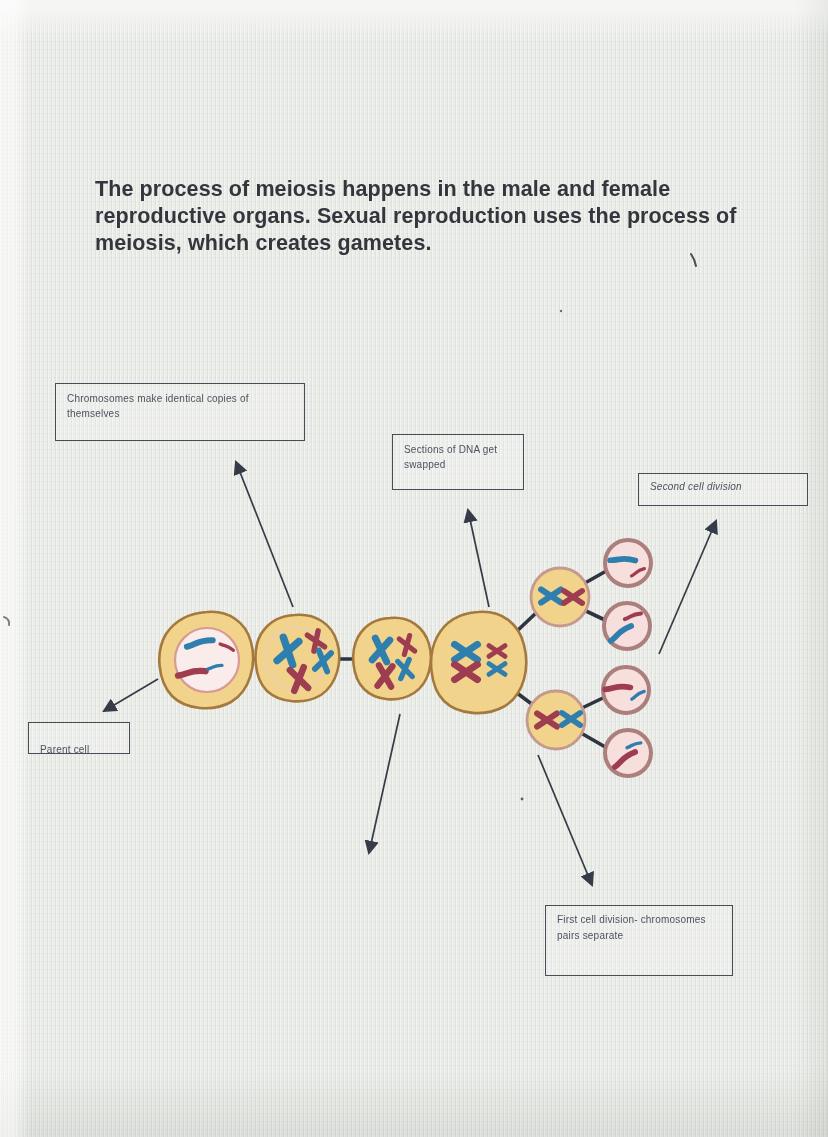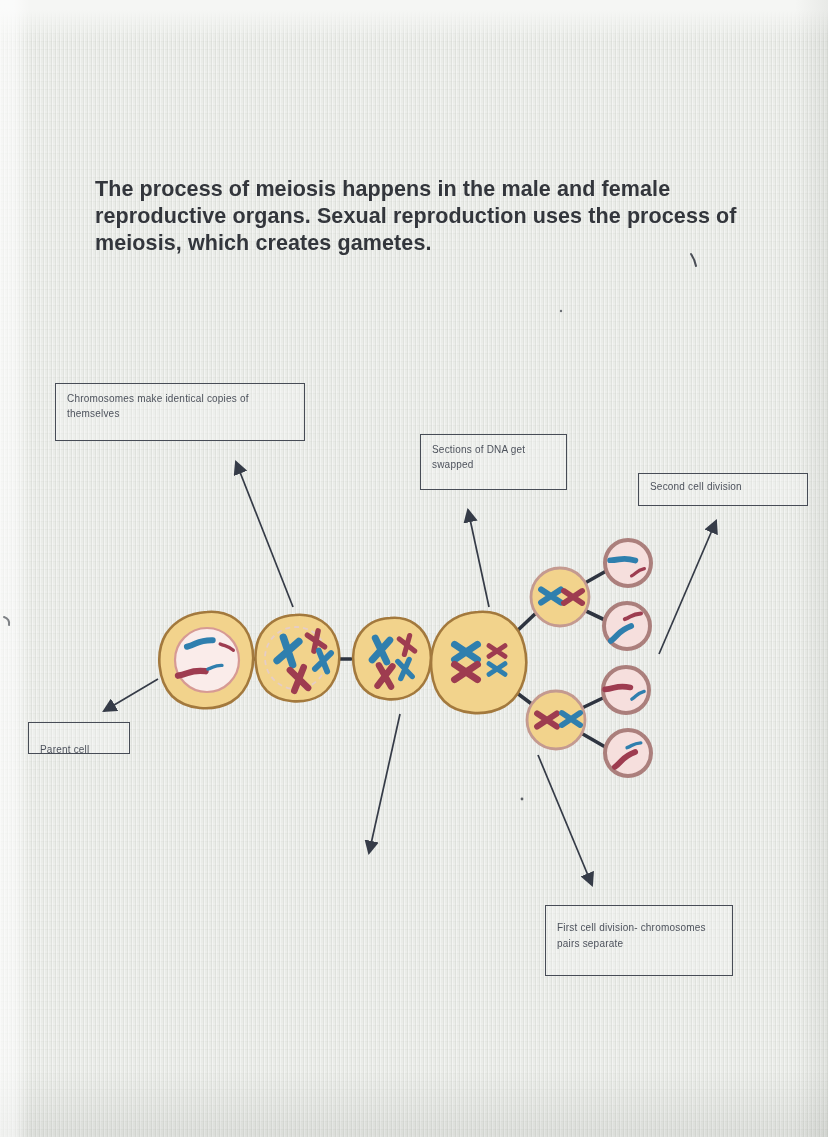--- a/index.html
+++ b/index.html
@@ -28,25 +28,25 @@
   }
   .diagram-svg{position:absolute;left:0;top:0;width:828px;height:1137px;}
   .label-box{
     position:absolute;box-sizing:border-box;
     border:1.5px solid #474c56;
     background:rgba(247,248,246,.25);
     color:#4d525c;font-size:10px;line-height:1.5;
     padding:7px 11px;letter-spacing:.2px;
   }
   .box-copies{left:55px;top:383px;width:250px;height:58px;}
-  .box-dna{left:392px;top:434px;width:147px;height:56px;margin-left:28px;}
-  .box-second{left:638px;top:473px;width:170px;height:33px;padding-top:5px;}
+  .box-dna{left:392px;top:434px;width:132px;height:56px;}
+  .box-second{left:638px;top:473px;width:170px;height:33px;padding-top:5px;font-style:italic;}
   .box-parent{left:28px;top:722px;width:102px;height:32px;padding-top:19px;}
   .box-pair{left:270px;top:872px;width:188px;height:54px;}
-  .box-first{left:545px;top:905px;width:188px;height:71px;padding-top:14px;line-height:1.55;}
+  .box-first{left:545px;top:905px;width:188px;height:71px;padding-top:6px;line-height:1.55;}
 </style>
 </head>
 <body>
 
 <div class="page">
 
   <div class="intro">The process of meiosis happens in the male and female reproductive organs. Sexual reproduction uses the process of meiosis, which creates gametes.</div>
 
   <svg class="diagram-svg" viewBox="0 0 828 1137" xmlns="http://www.w3.org/2000/svg">
     <defs>

